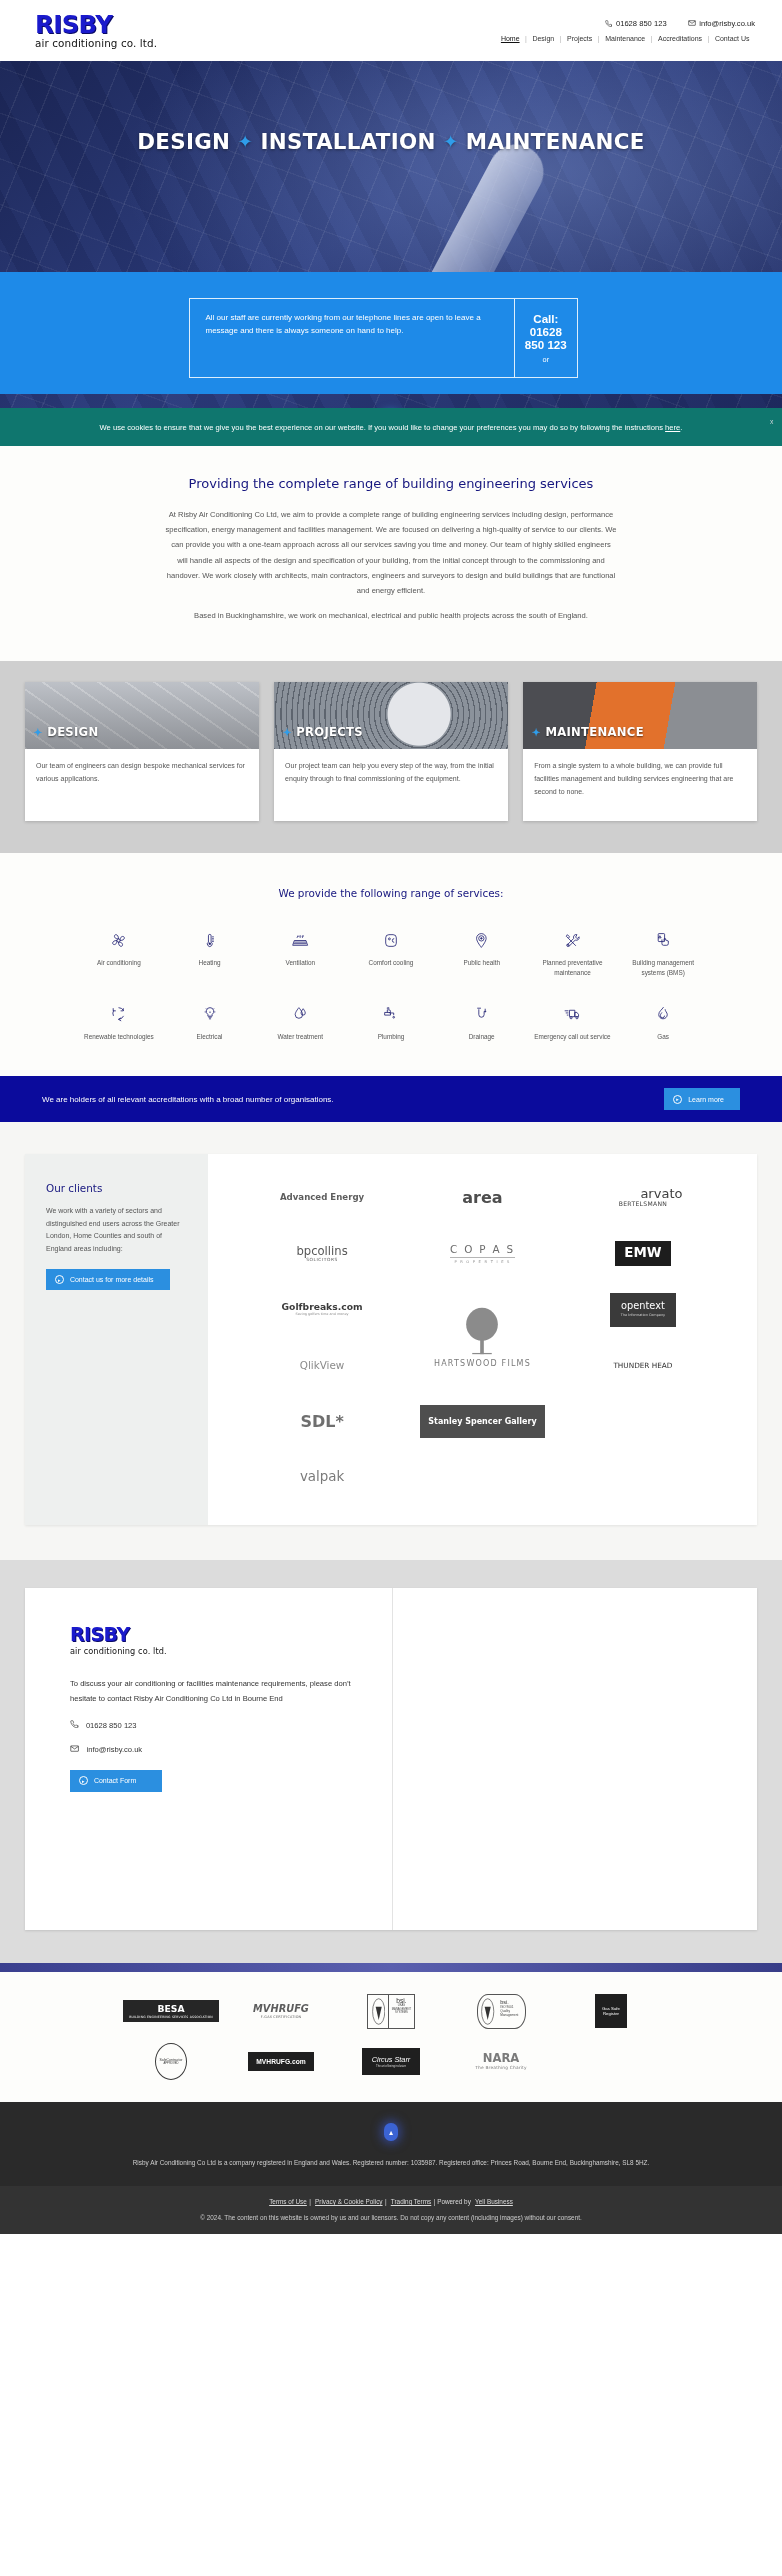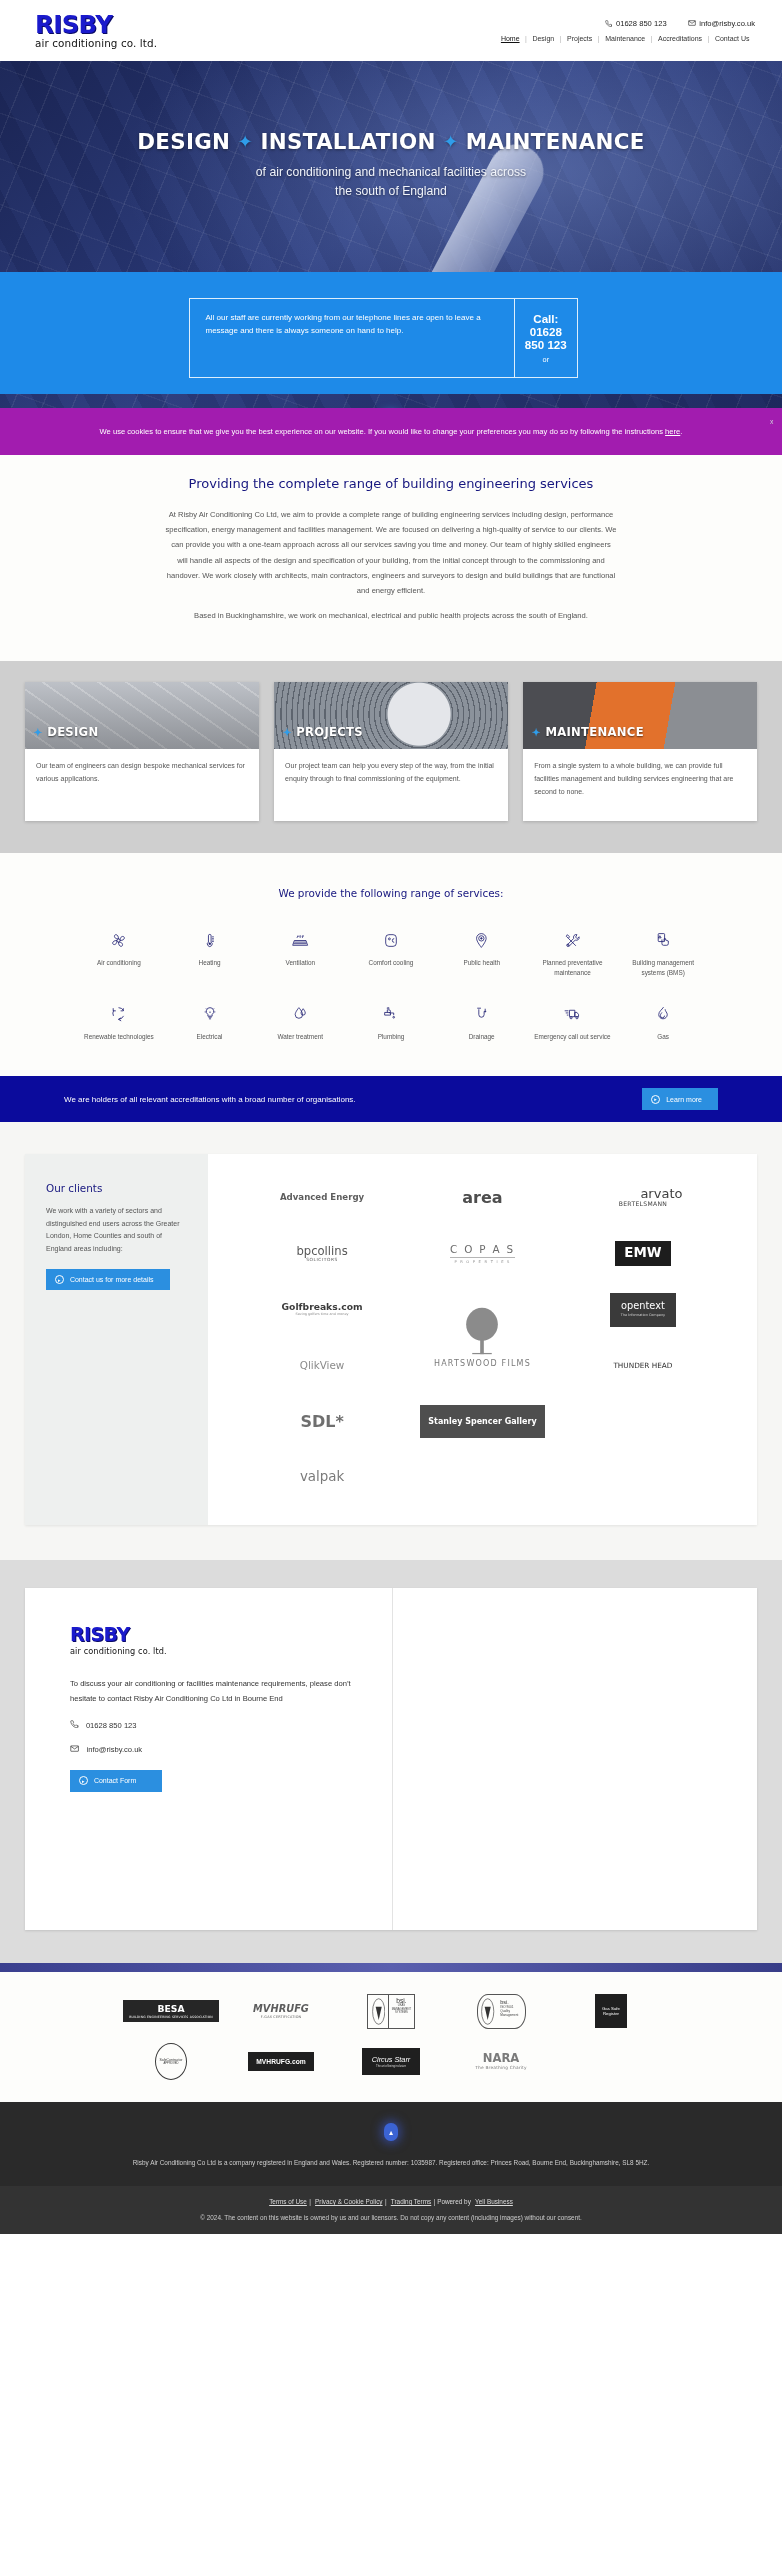--- a/index.html
+++ b/index.html
@@ -99,22 +99,22 @@
   }
   .scroll-chevron {
     position:absolute; left:50%; transform:translateX(-50%);
     top: 353px; width:13.4px; height:18.3px; border-radius:6.7px;
     background:#1666b0; display:flex; align-items:center; justify-content:center;
     box-shadow:0 0 9.8px 3.1px rgba(60,150,230,.8); z-index:8; color:#fff; font-size:8px;
   }
 
   
   .cookie-bar {
-    position:absolute; left:0; right:0; top:408px; height:47px;
-    background:#a21caf; color:#fff; display:flex; align-items:center;
+    position:absolute; left:0; right:0; top:408px; height:38px;
+    background:#0f766e; color:#fff; display:flex; align-items:center;
     justify-content:center; z-index: 30; font-size:7.6px;
   }
   .cookie-bar a { color:#fff; text-decoration:underline; }
   .cookie-close { position:absolute; right:8.6px; top:9.8px; font-size:6.7px; color:#cfd5da; cursor:pointer; }
 
   
   .intro {
     background:#fdfdfb; padding: 42px 11px 28px; text-align:center;
   }
   .intro h2 {
@@ -165,21 +165,21 @@
     display:grid; grid-template-columns: repeat(7, 1fr); row-gap: 26px;
   }
   .svc { text-align:center; padding: 0 3.7px; }
   .svc .ico { height: 21px; display:flex; align-items:center; justify-content:center; }
   .svc .ico svg { stroke:#1b1b6e; fill:none; stroke-width:1.5; }
   .svc .lbl { margin-top: 7.3px; font-size: 6.4px; color:#555; line-height:1.5; }
 
   
   .accred-banner {
     background:#0b0b9c; height: 46px; display:flex; align-items:center;
-    justify-content:space-between; padding: 0 64px;
+    justify-content:space-between; padding: 0 42px;
   }
   .accred-banner .txt { color:#fff; font-size:8px; }
   .btn-blue {
     background:#2b8fe0; color:#fff; font-size:7px;
     display:inline-flex; align-items:center; gap:6.1px;
     padding: 6.1px 16px 6.1px 8.6px; text-decoration:none;
   }
   .btn-blue .circ {
     width:9.2px;height:9.2px;border-radius:50%;border:0.9px solid #fff;
     display:flex;align-items:center;justify-content:center;font-size:4.9px;
@@ -278,24 +278,20 @@
 
   <div class="hero">
     <div class="hero-band"></div>
     <div class="hero-inner">
       <div class="hero-h1">
         <span>DESIGN</span>
         <span class="plus">✦</span>
         <span>INSTALLATION</span>
         <span class="plus">✦</span>
         <span>MAINTENANCE</span>
-      </div>
-      <div class="hero-sub">
-        <div>of air conditioning and mechanical facilities across</div>
-        <div>the south of England</div>
       </div>
     </div>
     <div class="hero-cta">
       <div class="cta-box">
         <div class="cta-left">All our staff are currently working from our telephone lines are open to leave a message and there is always someone on hand to help.</div>
         <div class="cta-right">
           <div class="tel">Call: 01628 850 123</div>
           <div class="or">or</div>
         </div>
       </div>

